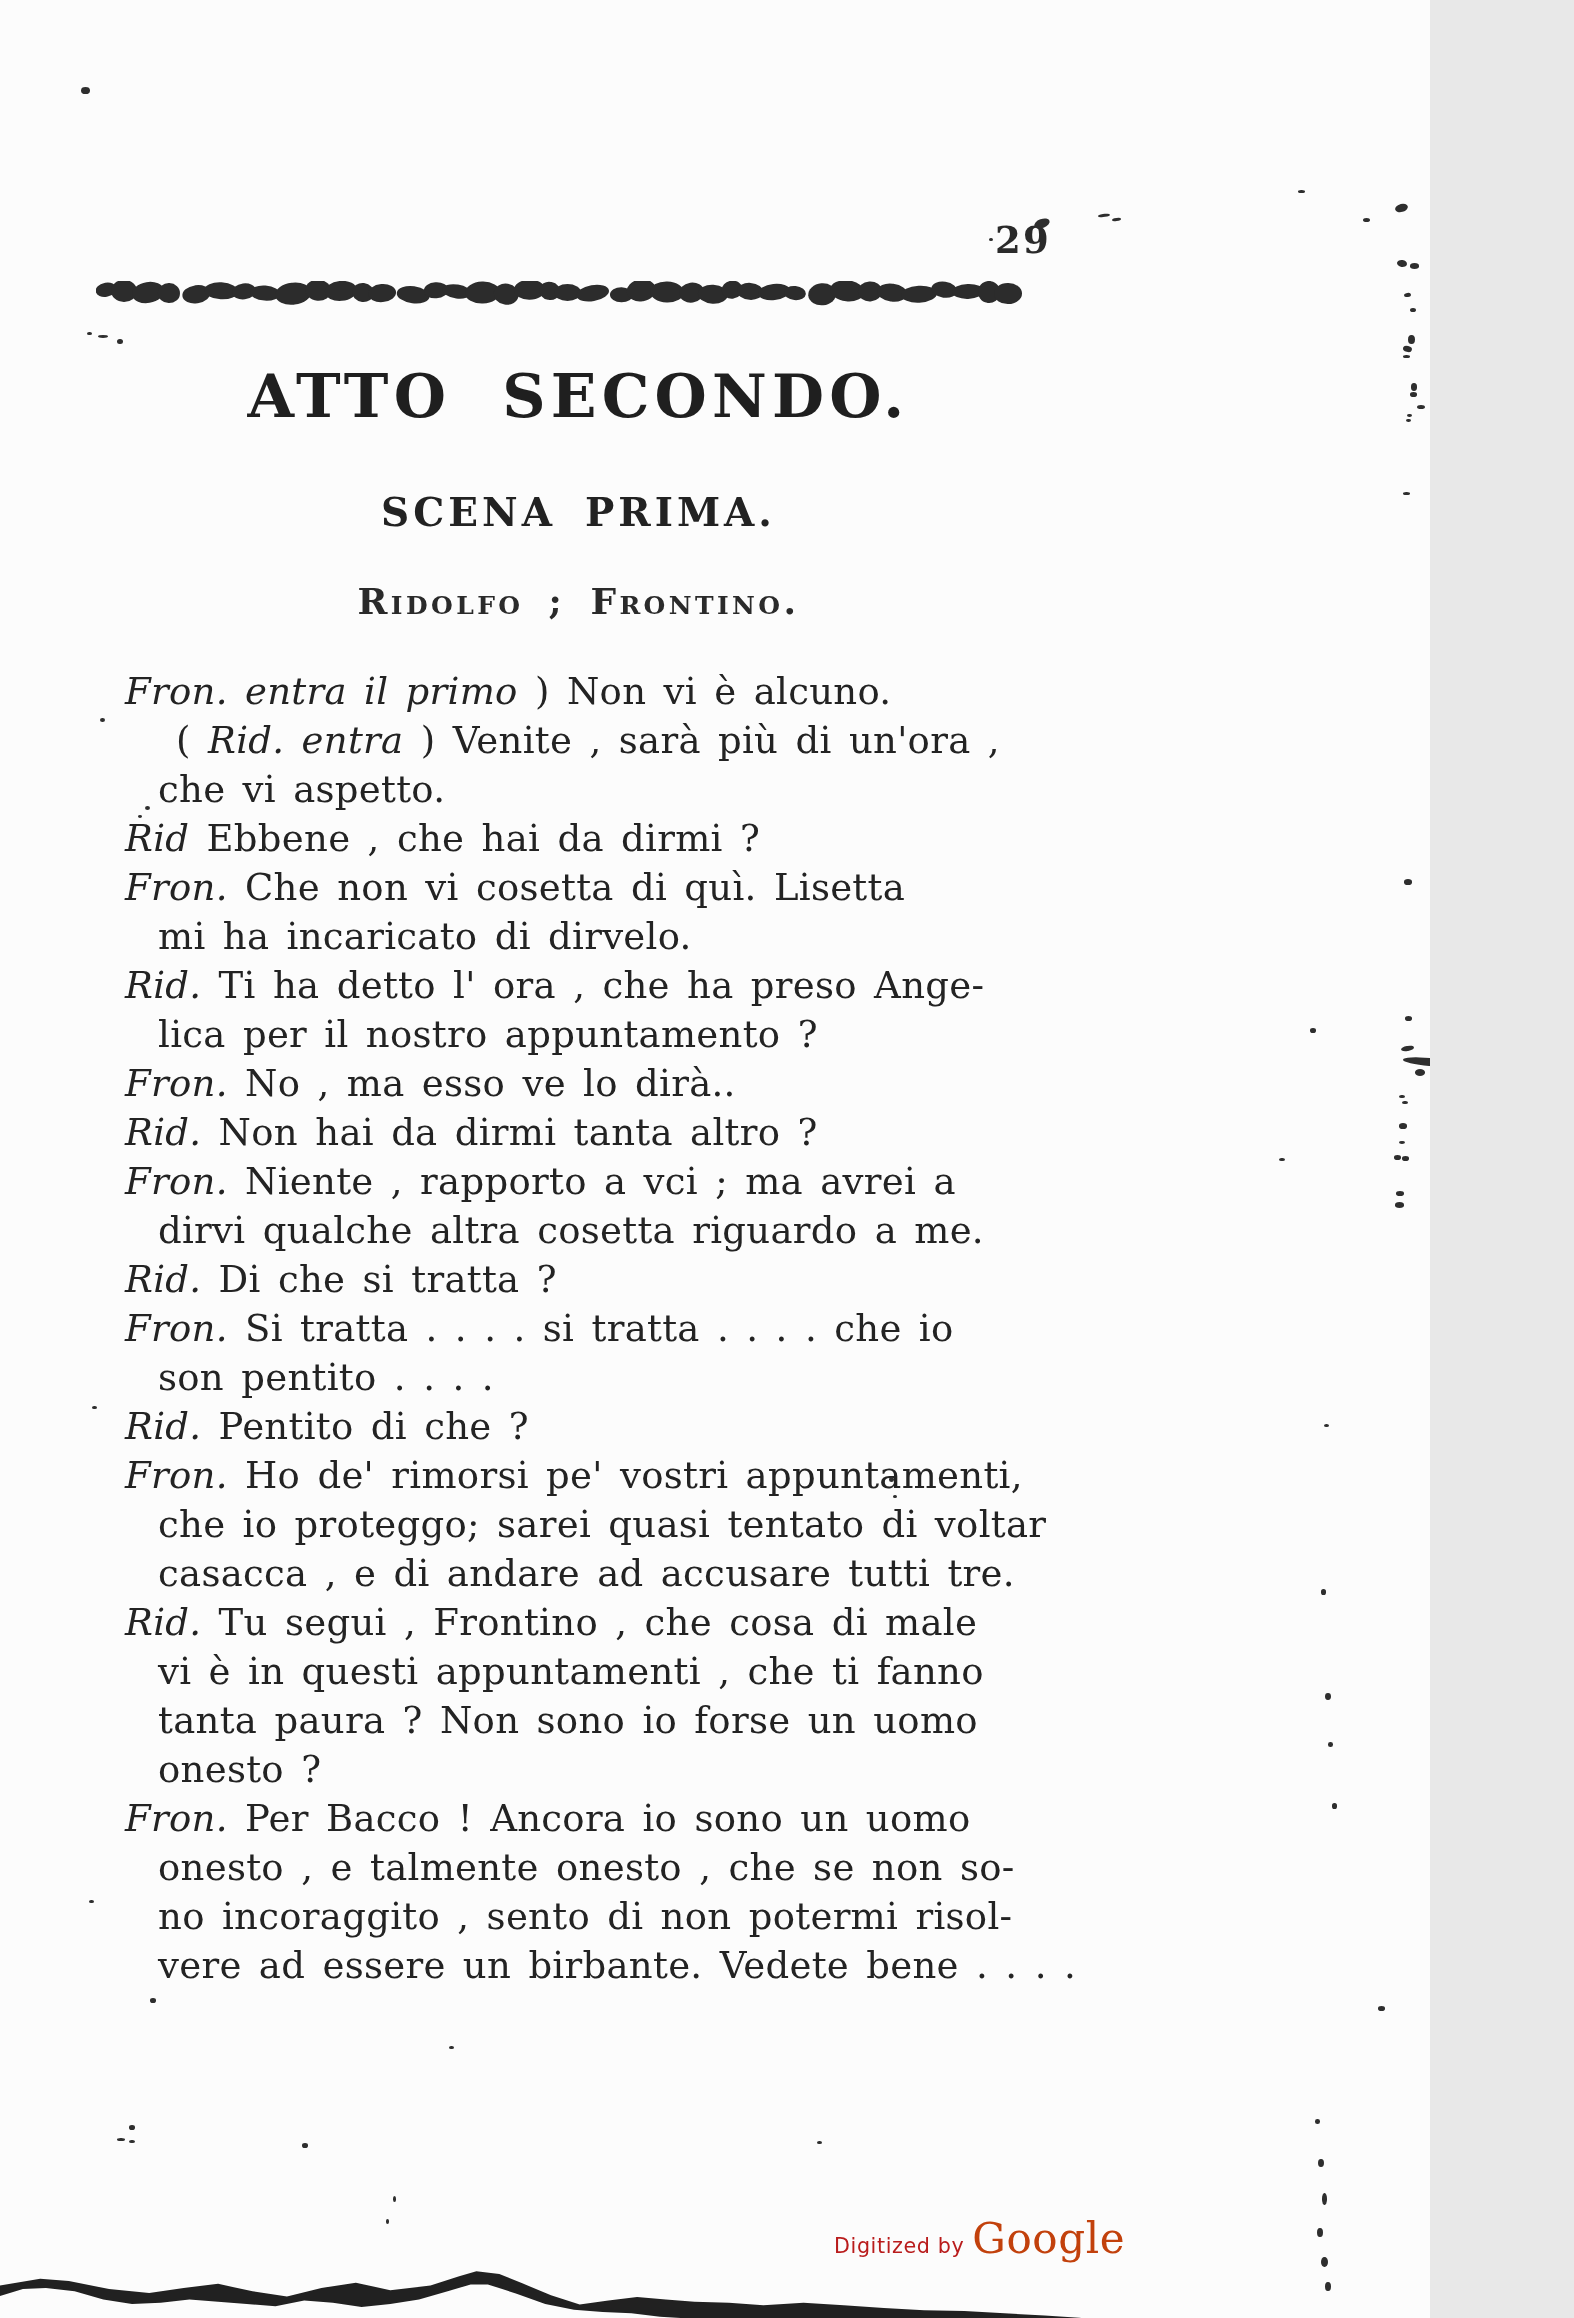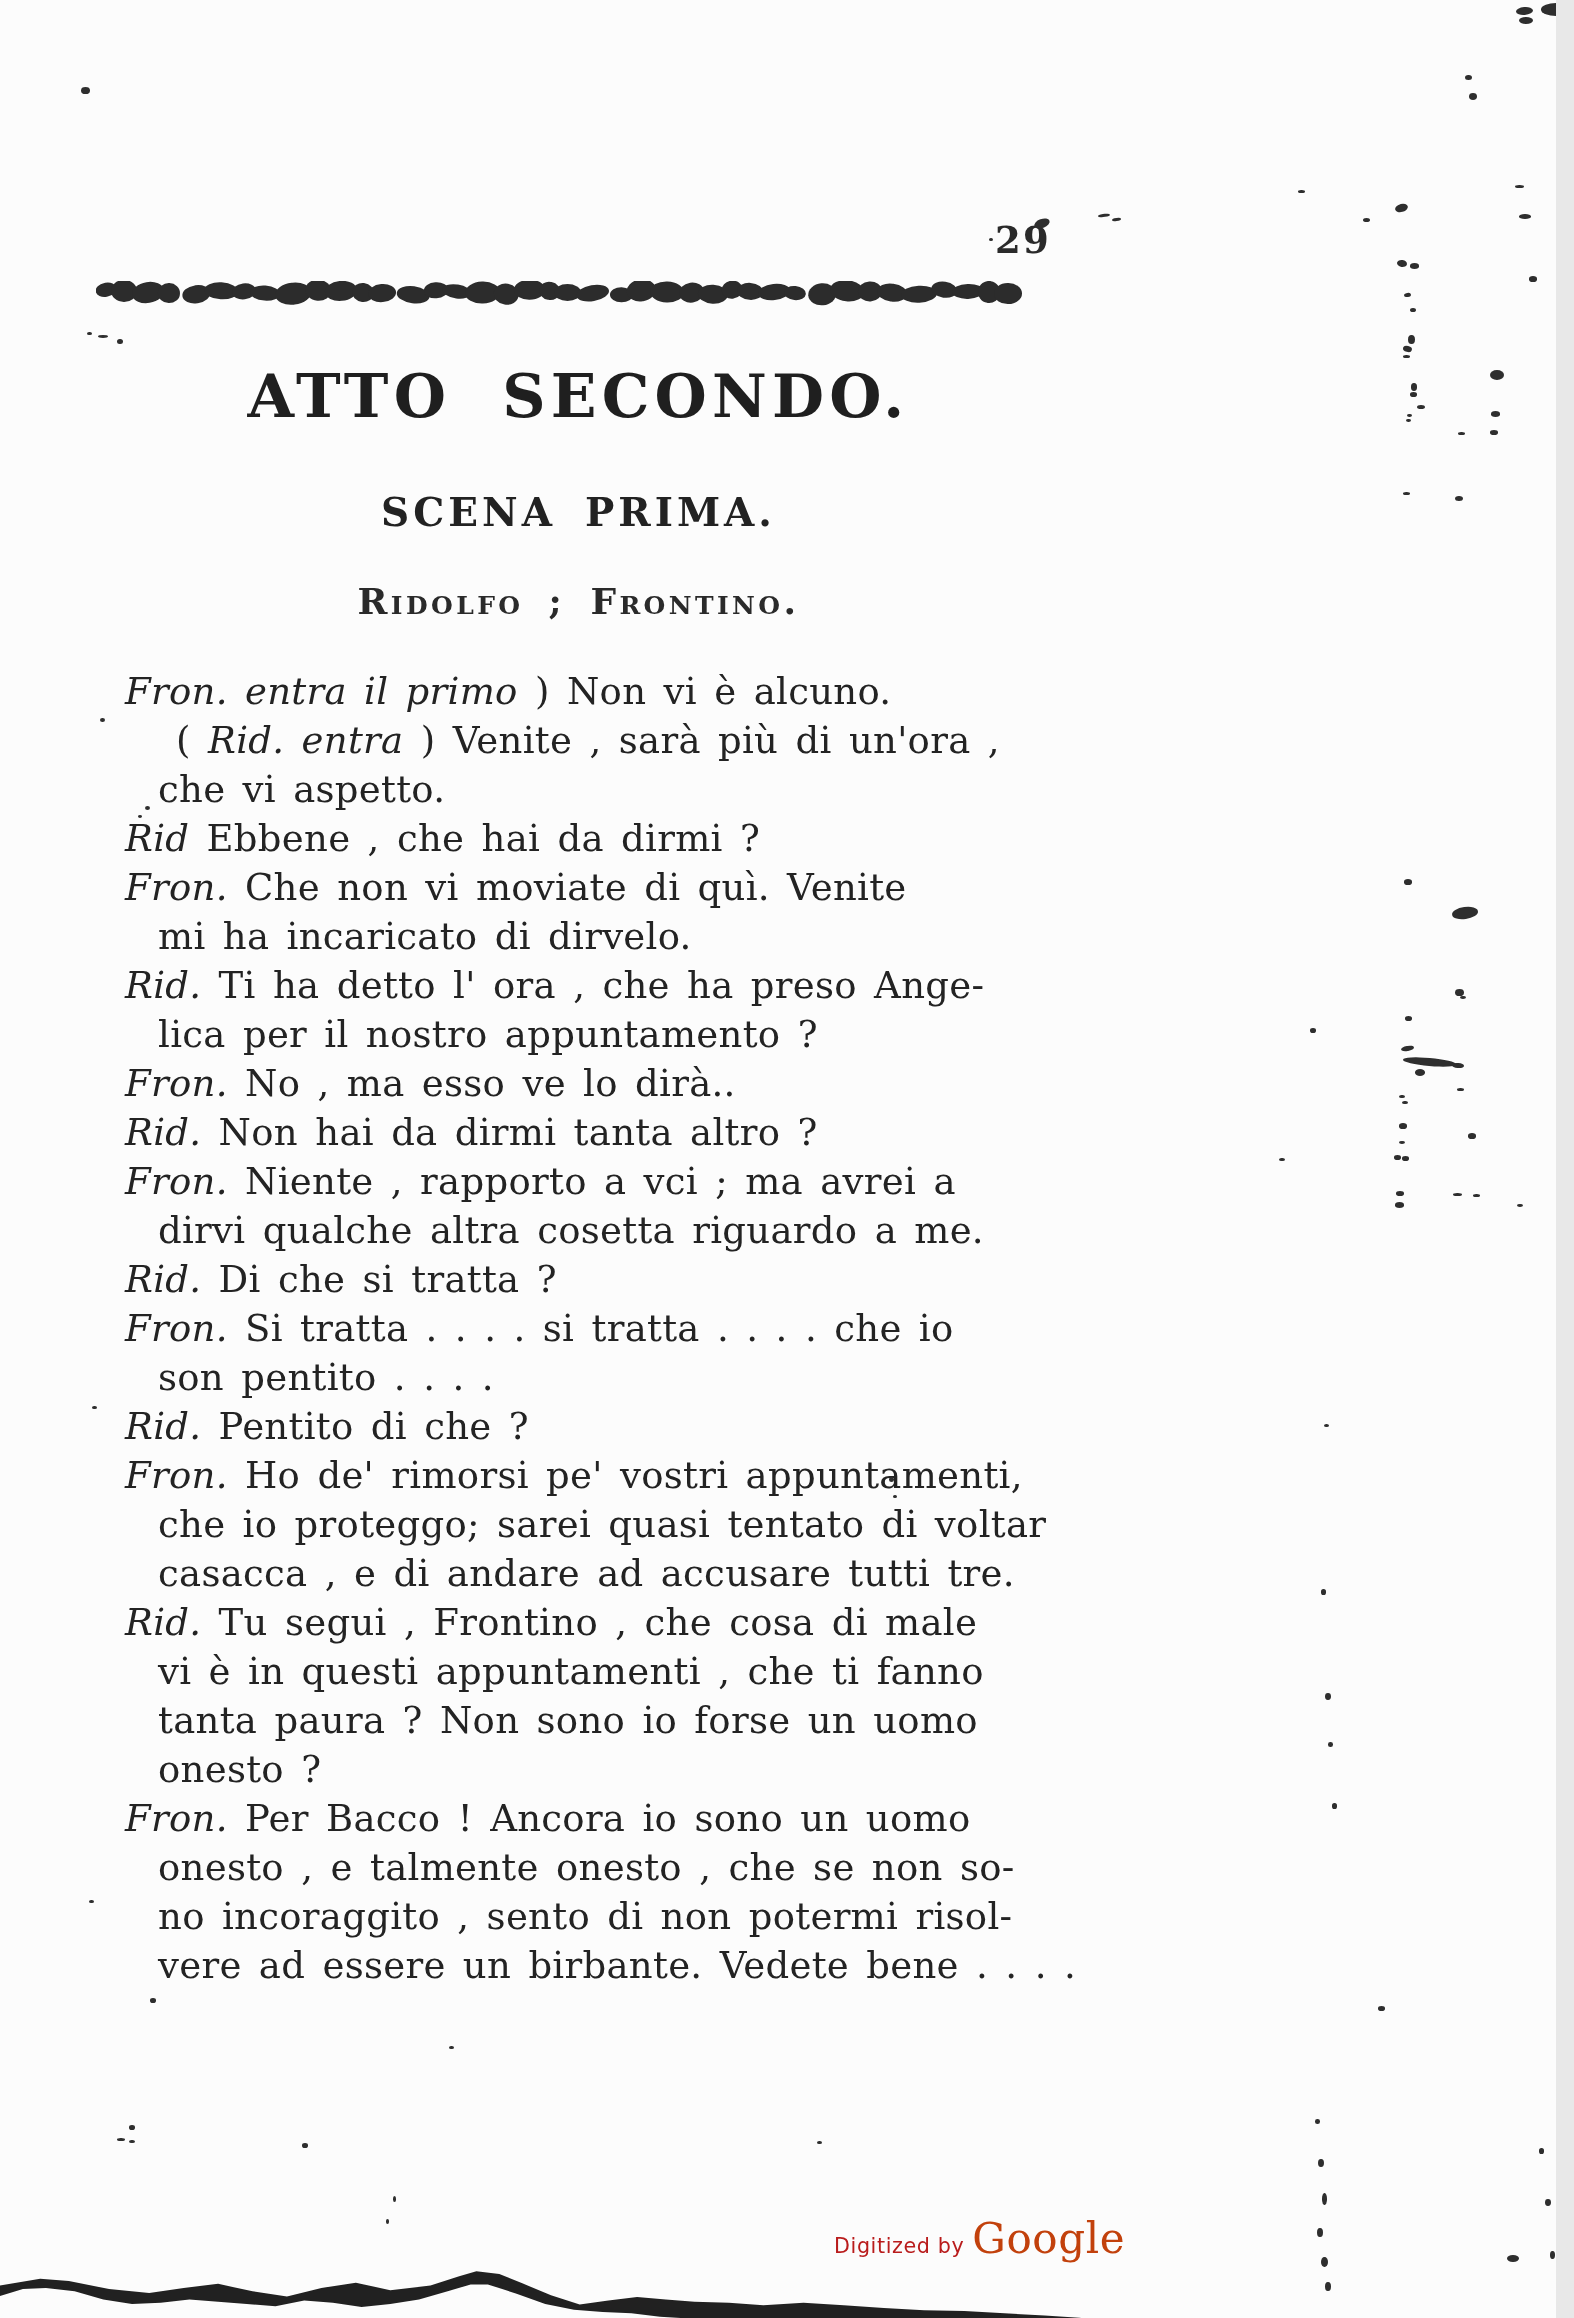--- a/index.html
+++ b/index.html
@@ -1,18 +1,18 @@
 <!DOCTYPE html>
 <html style="font-size:9.2px"><head>
 <meta charset="utf-8">
 <style>
   html,body{margin:0;padding:0;background:#e8e8e8;}
   .page{
     position:relative;
-    width:1556px;height:2319px;
+    width:1430px;height:2319px;
     background:#fcfcfc;
     overflow:hidden;
     font-family:"DejaVu Serif","Liberation Serif",serif;
     color:#262626;
   }
   .page-number{
     position:absolute;left:995px;top:218px;
     font-size:37px;font-weight:bold;letter-spacing:2.3px;color:#2a2a2a;
   }
   .ornament{
@@ -77,21 +77,21 @@
 
   <div class="heading-scene">SCENA PRIMA.</div>
 
   <div class="heading-characters">Ridolfo ; Frontino.</div>
 
   <div class="dialogue">
       <div class="line speaker"><span class="seg-italic">Fron. entra il primo</span><span class="seg-roman"> ) Non vi è alcuno.</span></div>
       <div class="line cont2"><span class="seg-roman">( </span><span class="seg-italic">Rid. entra</span><span class="seg-roman"> ) Venite , sarà più di un'ora ,</span></div>
       <div class="line cont"><span class="seg-roman">che vi aspetto.</span></div>
       <div class="line speaker"><span class="seg-italic">Rid</span><span class="seg-roman"> Ebbene , che hai da dirmi ?</span></div>
-      <div class="line speaker"><span class="seg-italic">Fron.</span><span class="seg-roman"> Che non vi moviate di quì. Venite</span></div>
+      <div class="line speaker"><span class="seg-italic">Fron.</span><span class="seg-roman"> Che non vi cosetta di quì. Lisetta</span></div>
       <div class="line cont"><span class="seg-roman">mi ha incaricato di dirvelo.</span></div>
       <div class="line speaker"><span class="seg-italic">Rid.</span><span class="seg-roman"> Ti ha detto l' ora , che ha preso Ange-</span></div>
       <div class="line cont"><span class="seg-roman">lica per il nostro appuntamento ?</span></div>
       <div class="line speaker"><span class="seg-italic">Fron.</span><span class="seg-roman"> No , ma esso ve lo dirà..</span></div>
       <div class="line speaker"><span class="seg-italic">Rid.</span><span class="seg-roman"> Non hai da dirmi tanta altro ?</span></div>
       <div class="line speaker"><span class="seg-italic">Fron.</span><span class="seg-roman"> Niente , rapporto a vci ; ma avrei a</span></div>
       <div class="line cont"><span class="seg-roman">dirvi qualche altra cosetta riguardo a me.</span></div>
       <div class="line speaker"><span class="seg-italic">Rid.</span><span class="seg-roman"> Di che si tratta ?</span></div>
       <div class="line speaker"><span class="seg-italic">Fron.</span><span class="seg-roman"> Si tratta . . . . si tratta . . . . che io</span></div>
       <div class="line cont"><span class="seg-roman">son pentito . . . .</span></div>

